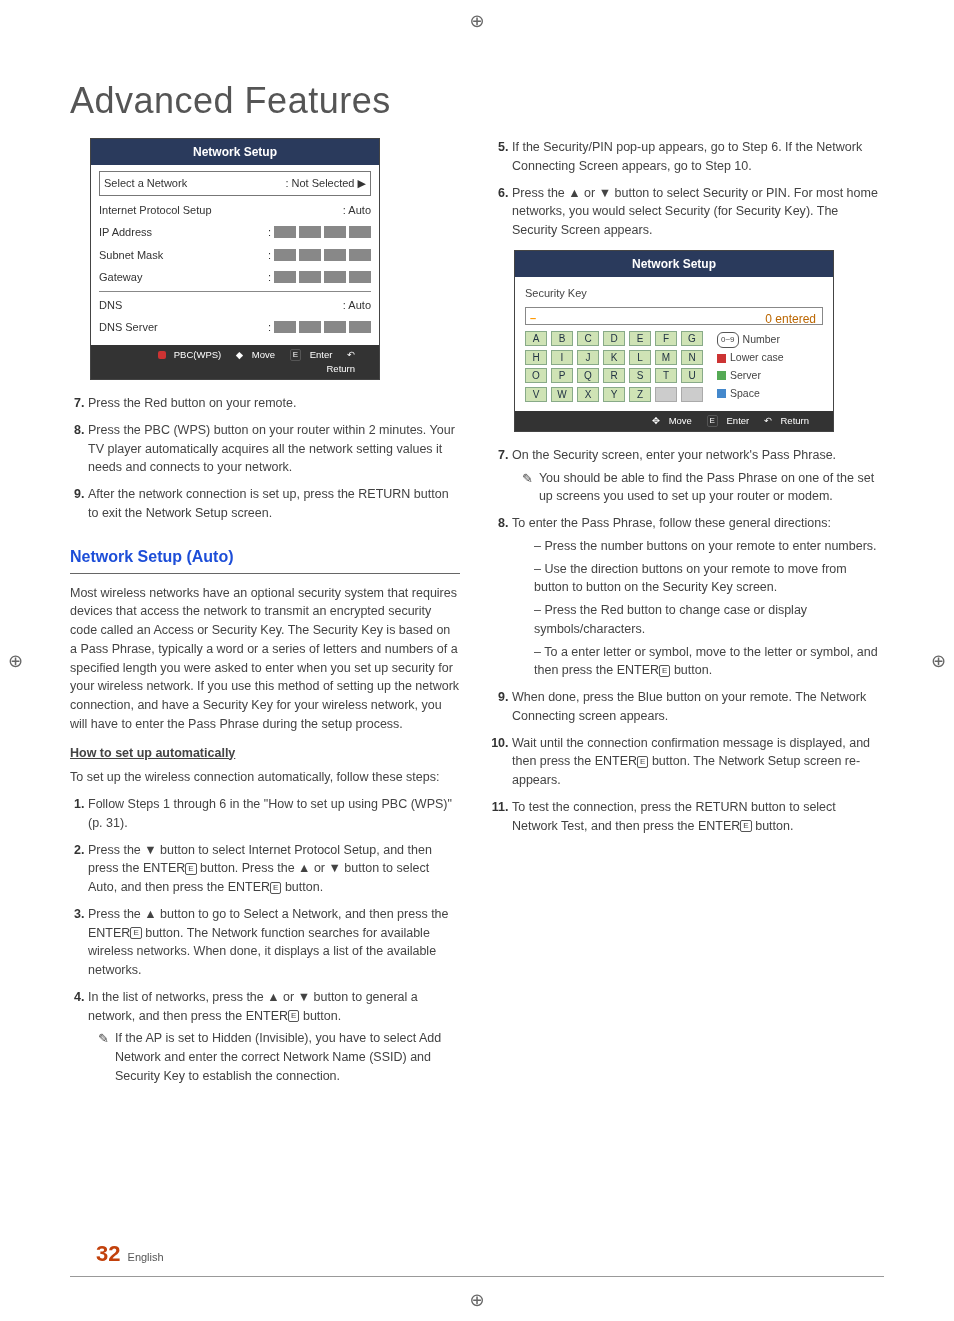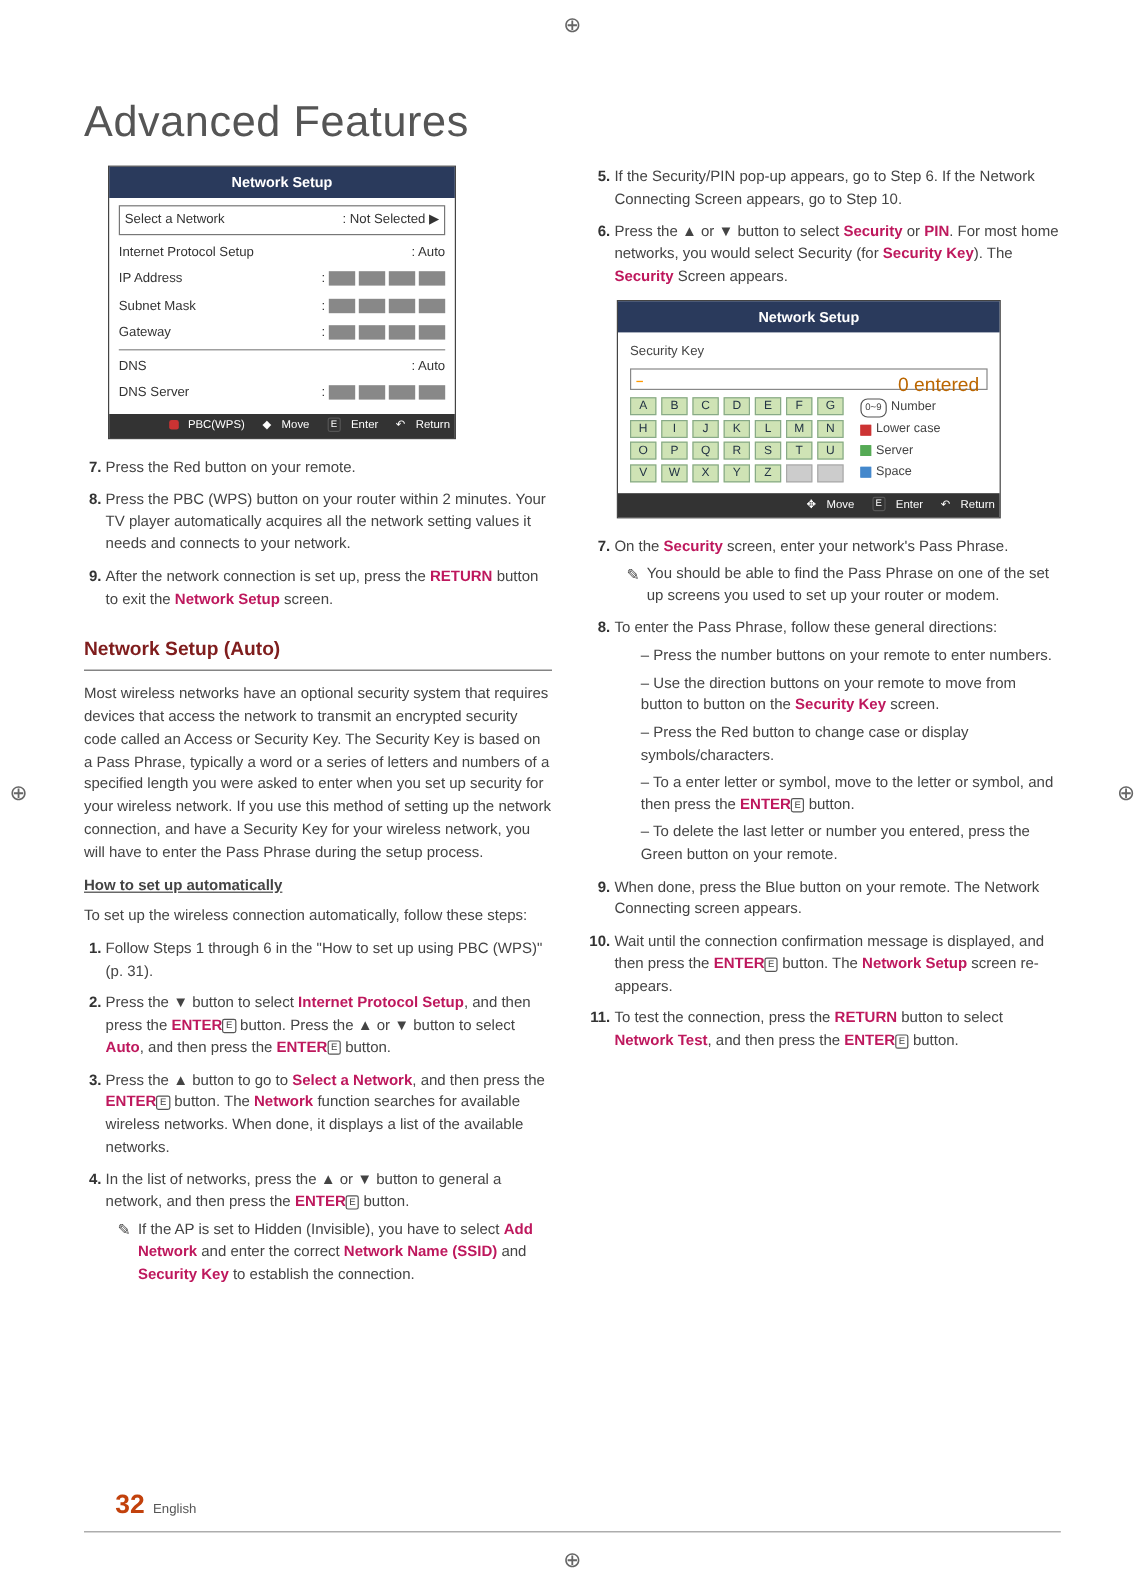--- a/index.html
+++ b/index.html
@@ -16,50 +16,50 @@
   .cols { display:flex; gap: 34px; }
   .col { flex:1; font-size:12.5px; line-height:1.5; color:#444; }
 
   .osd { border:1px solid #444; font-size:11px; color:#333; margin-bottom:14px; }
   .osd-title { background:#2a3a5c; color:#fff; text-align:center; font-weight:bold; padding:4px 0; font-size:12px; }
   .osd-body { padding:6px 8px; }
   .osd-row { display:flex; justify-content:space-between; padding:3px 0; align-items:center; }
   .osd-row .vals { display:flex; gap:3px; align-items:center;}
   .valbox { width:22px; height:12px; background:#888; display:inline-block;}
   .osd hr { border:none; border-top:1px solid #888; margin:2px 0;}
-  .osd-footer { background:#333; color:#fff; font-size:9.5px; text-align:right; padding:3px 4px;}
+  .osd-footer { background:#333; color:#fff; font-size:9.5px; text-align:right; padding:3px 24px;}
   .osd-footer span { margin-left:6px;}
   .redbtn { display:inline-block; width:8px;height:8px;background:#c33;border-radius:2px;vertical-align:middle;margin-right:2px;}
 
   .osd2 { border:1px solid #444; font-size:11px; margin:10px 0 14px 0;}
   .osd2-body { padding:8px 10px;}
   .seckey-label { font-size:11px; color:#444; margin-bottom:6px;}
   .inputbar { border:1px solid #888; height:18px; margin-bottom:6px; position:relative;}
   .inputbar .cursor { position:absolute; left:4px; top:2px; color:#f90; font-weight:bold;}
-  .inputbar .count { position:absolute; right:6px; top:2px; font-size:16px; color:#b60;}
+  .inputbar .count { position:absolute; right:6px; top:2px; font-size:12px; color:#b60;}
   .kbd { display:flex; gap:14px;}
   .keys { display:grid; grid-template-columns: repeat(7, 22px); gap:3px 4px;}
   .key { background:#cfe3b5; border:1px solid #8a8; font-size:10px; text-align:center; line-height:14px; height:15px; color:#234;}
   .side-ops { font-size:10.5px; line-height:1.7;}
   .side-ops .op { display:flex; align-items:center; gap:4px;}
   .pill { font-size:8px; border:1px solid #555; padding:0 3px; border-radius:6px;}
   .sq { width:9px;height:9px; display:inline-block; border:1px solid #666;}
   .sq.r{background:#c33;border-color:#c33;} .sq.g{background:#5a5;border-color:#5a5;} .sq.b{background:#48c;border-color:#48c;}
 
   ol.steps { list-style: decimal; padding-left: 18px; }
   ol.steps > li { margin-bottom: 8px; }
   ol.steps > li::marker { font-weight: bold; color:#333; }
-  .b { font-weight: bold; color:#be185d;}
+  .b { font-weight: normal; color:#404040;}
   .note { display:flex; gap:6px; padding-left:10px;}
   .note-icon { font-size:13px;}
   ul.dash { list-style:none; padding-left: 22px;}
   ul.dash li::before { content:"–  ";}
   ul.dash li { margin-bottom:4px;}
 
-  h2.sect { font-size:16px; color:#7f1d1d; font-weight:bold; margin: 22px 0 2px 0; padding-bottom:2px;}
+  h2.sect { font-size:16px; color:#1d4ed8; font-weight:bold; margin: 22px 0 2px 0; padding-bottom:2px;}
   .rule { border:none; border-top:1.5px solid #666; margin-bottom:10px;}
   .howto { font-weight:bold; text-decoration: underline; font-size:12.5px; margin:10px 0 6px 0;}
   .enter-ic { display:inline-block; border:1px solid #555; font-size:8px; padding:0 2px; border-radius:2px; line-height:10px; vertical-align:middle;}
 
   .pgfoot { position:absolute; bottom:54px; left:96px; font-size:11px; color:#555;}
   .pgfoot .num { font-size:22px; font-weight:bold; color:#c2410c; margin-right:4px;}
   .filefoot { position:absolute; bottom:18px; left:60px; right:60px; display:flex; justify-content:space-between; font-size:10px; color:#777;}
   hr.footline { position:absolute; bottom:44px; left:70px; right:70px; border:none; border-top:1px solid #999;}
 </style>
 </head>
@@ -222,21 +222,20 @@
             <span class="note-icon">✎</span>
             <span>You should be able to find the Pass Phrase on one of the set up screens you used to set up your router or modem.</span>
           </div>
         </li>
         <li><span>To enter the Pass Phrase, follow these general directions:</span>
           <ul class="dash" style="margin-top:4px;">
             <li><span>Press the number buttons on your remote to enter numbers.</span></li>
             <li><span>Use the direction buttons on your remote to move from button to button on the </span><span class="b">Security Key</span><span> screen.</span></li>
             <li><span>Press the Red button to change case or display symbols/characters.</span></li>
             <li><span>To a enter letter or symbol, move to the letter or symbol, and then press the </span><span class="b">ENTER</span><span class="enter-ic">E</span><span> button.</span></li>
-            <li><span>To delete the last letter or number you entered, press the Green button on your remote.</span></li>
           </ul>
         </li>
         <li><span>When done, press the Blue button on your remote. The Network Connecting screen appears.</span></li>
         <li><span>Wait until the connection confirmation message is displayed, and then press the </span><span class="b">ENTER</span><span class="enter-ic">E</span><span> button. The </span><span class="b">Network Setup</span><span> screen re-appears.</span></li>
         <li><span>To test the connection, press the </span><span class="b">RETURN</span><span> button to select </span><span class="b">Network Test</span><span>, and then press the </span><span class="b">ENTER</span><span class="enter-ic">E</span><span> button.</span></li>
       </ol>
     </div>
   </div>
 
   <div class="pgfoot">

